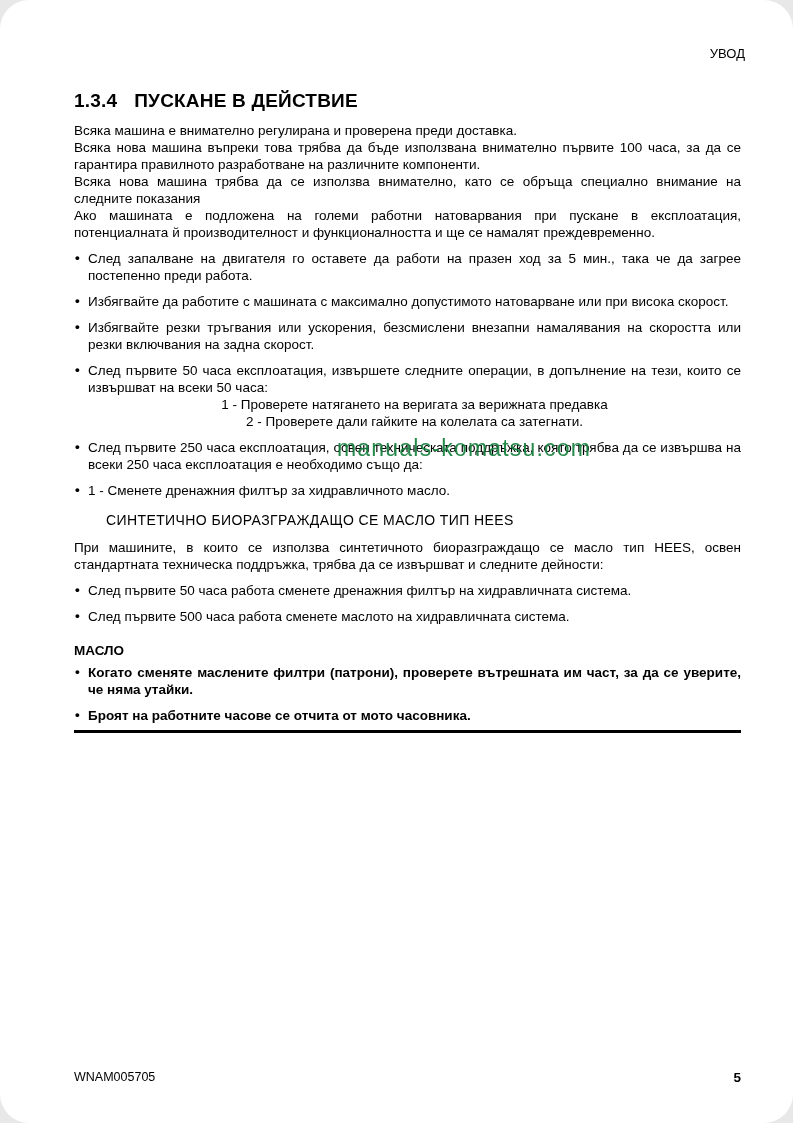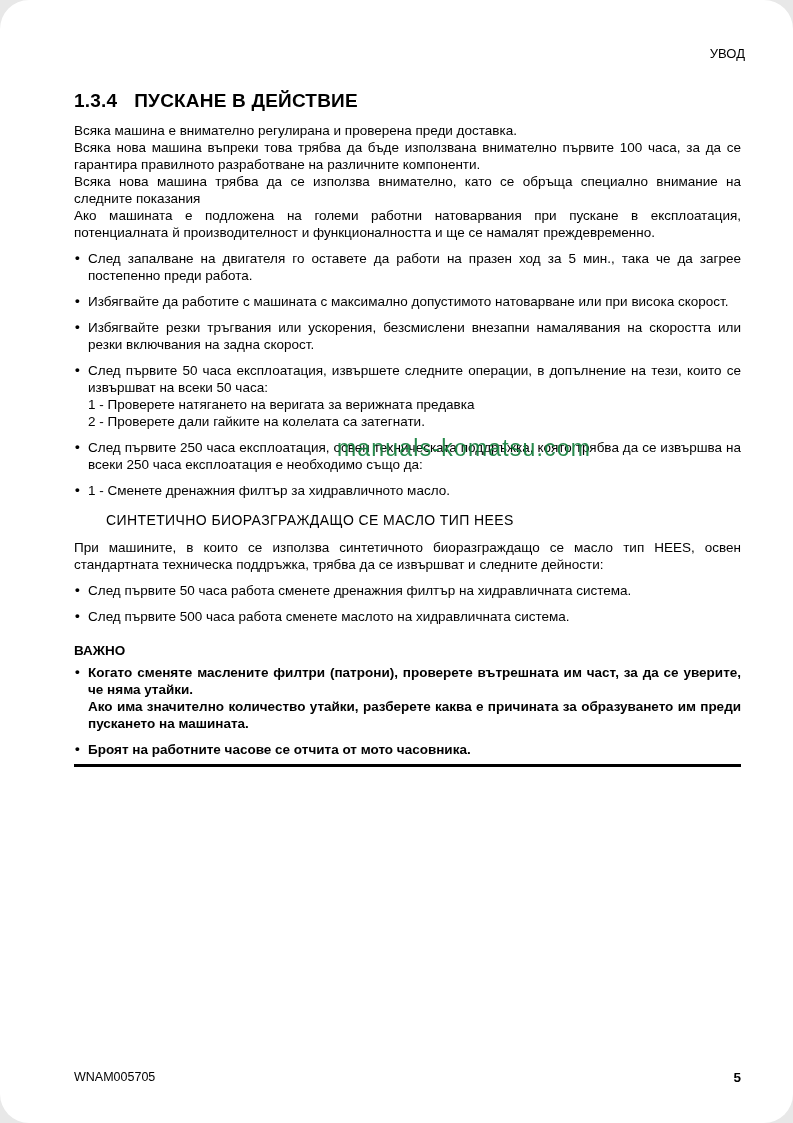--- a/index.html
+++ b/index.html
@@ -28,21 +28,21 @@
   .body-text { font-size:13.5px; line-height:17px; }
   .intro p { margin:0; text-align:justify; }
   ul.blist { list-style:none; margin:0; padding:0; }
   ul.blist > li {
     position:relative; padding-left:14px; margin-top:9px;
     text-align:justify;
   }
   ul.blist > li > .dot {
     position:absolute; left:1px; top:-1px; font-weight:bold;
   }
-  .sub-item { text-align:left; }
+  .sub-item { text-align:center; }
   .hees-heading {
     margin-top:13px; font-size:14px; letter-spacing:0.4px;margin-left:32px;
   }
   .hees-para { margin:10px 0 0 0; text-align:justify; }
   .important { margin-top:17px; font-weight:bold; }
   .imp-heading { margin:0; }
   ul.blist.imp > li { margin-top:5px; }
   ul.blist.imp > li + li { margin-top:9px; }
   .rule {
     margin-top:6px; height:3px; background:#000000;
@@ -116,26 +116,25 @@
         <span class="dot">•</span>
         <span>След първите 50 часа работа сменете дренажния филтър на хидравличната система.</span>
       </li>
       <li>
         <span class="dot">•</span>
         <span>След първите 500 часа работа сменете маслото на хидравличната система.</span>
       </li>
     </ul>
 
     <div class="important">
-      <p class="imp-heading">ВАЖНО</p>
+      <p class="imp-heading">МАСЛО</p>
       <ul class="blist imp">
         <li>
           <span class="dot">•</span>
           <span>Когато сменяте маслените филтри (патрони), проверете вътрешната им част, за да се уверите, че няма утайки.</span>
-          <div>Ако има значително количество утайки, разберете каква е причината за образуването им преди пускането на машината.</div>
         </li>
         <li>
           <span class="dot">•</span>
           <span>Броят на работните часове се отчита от мото часовника.</span>
         </li>
       </ul>
       <div class="rule"></div>
     </div>
 
   </div>

